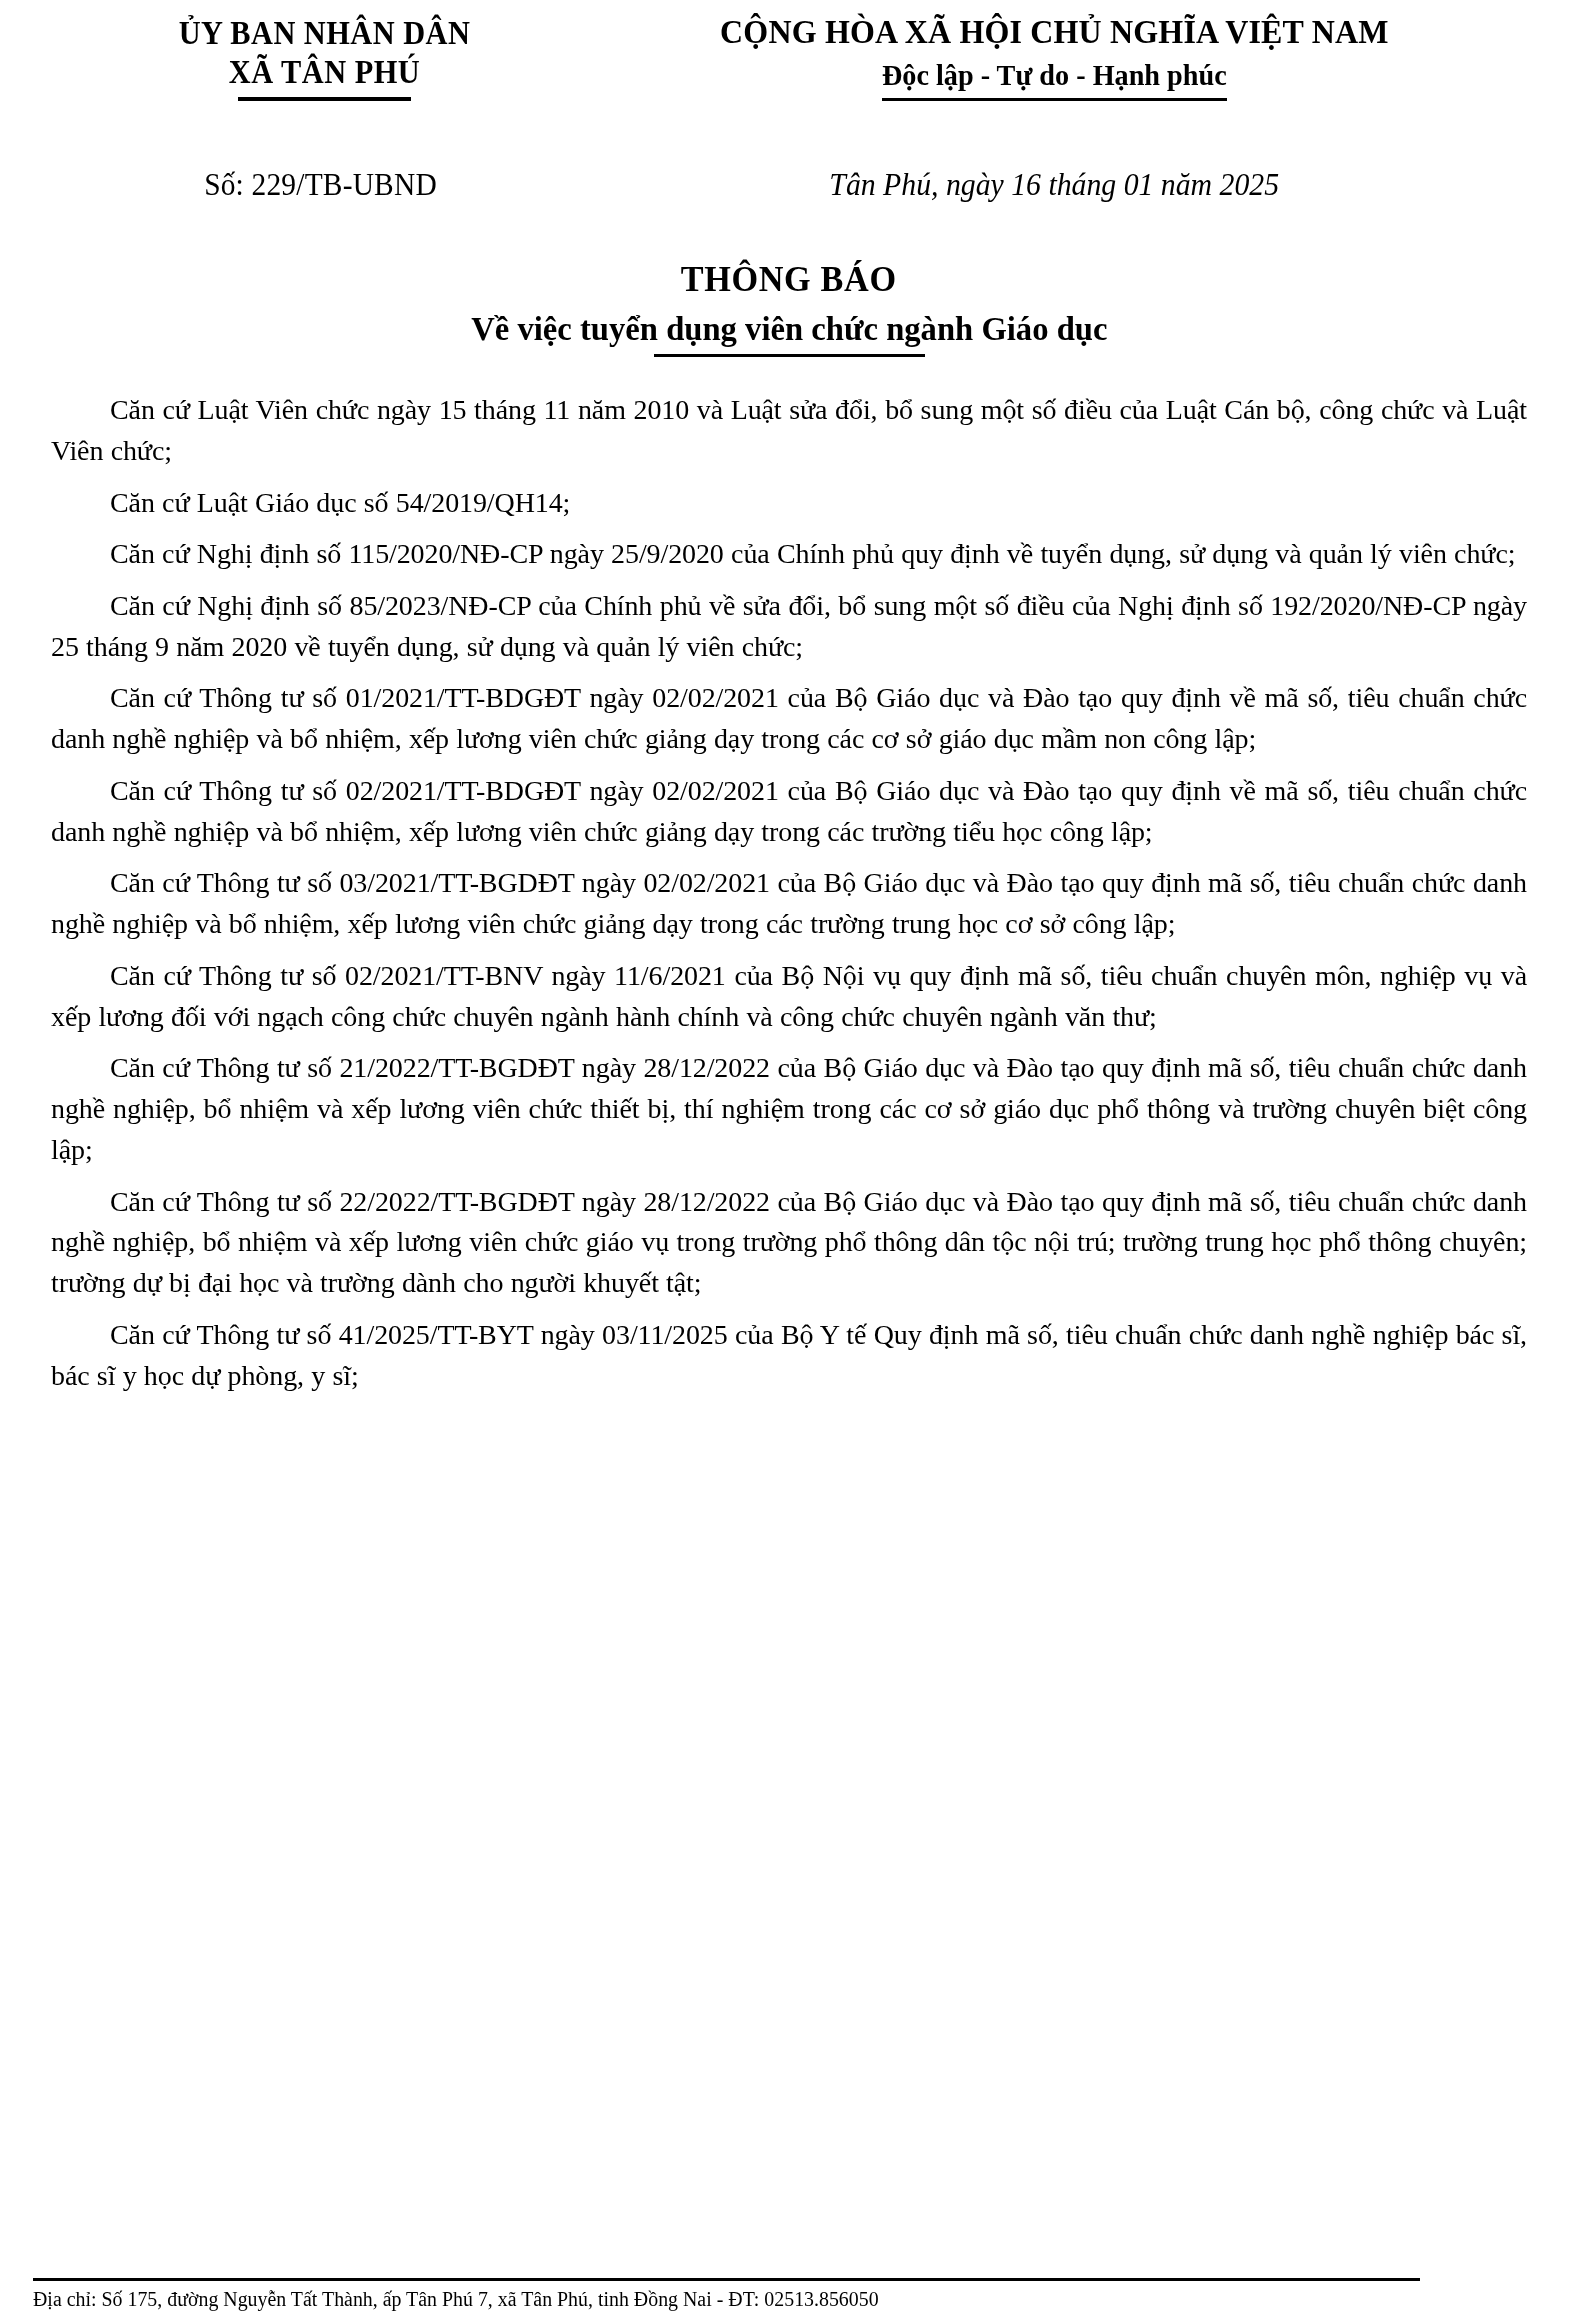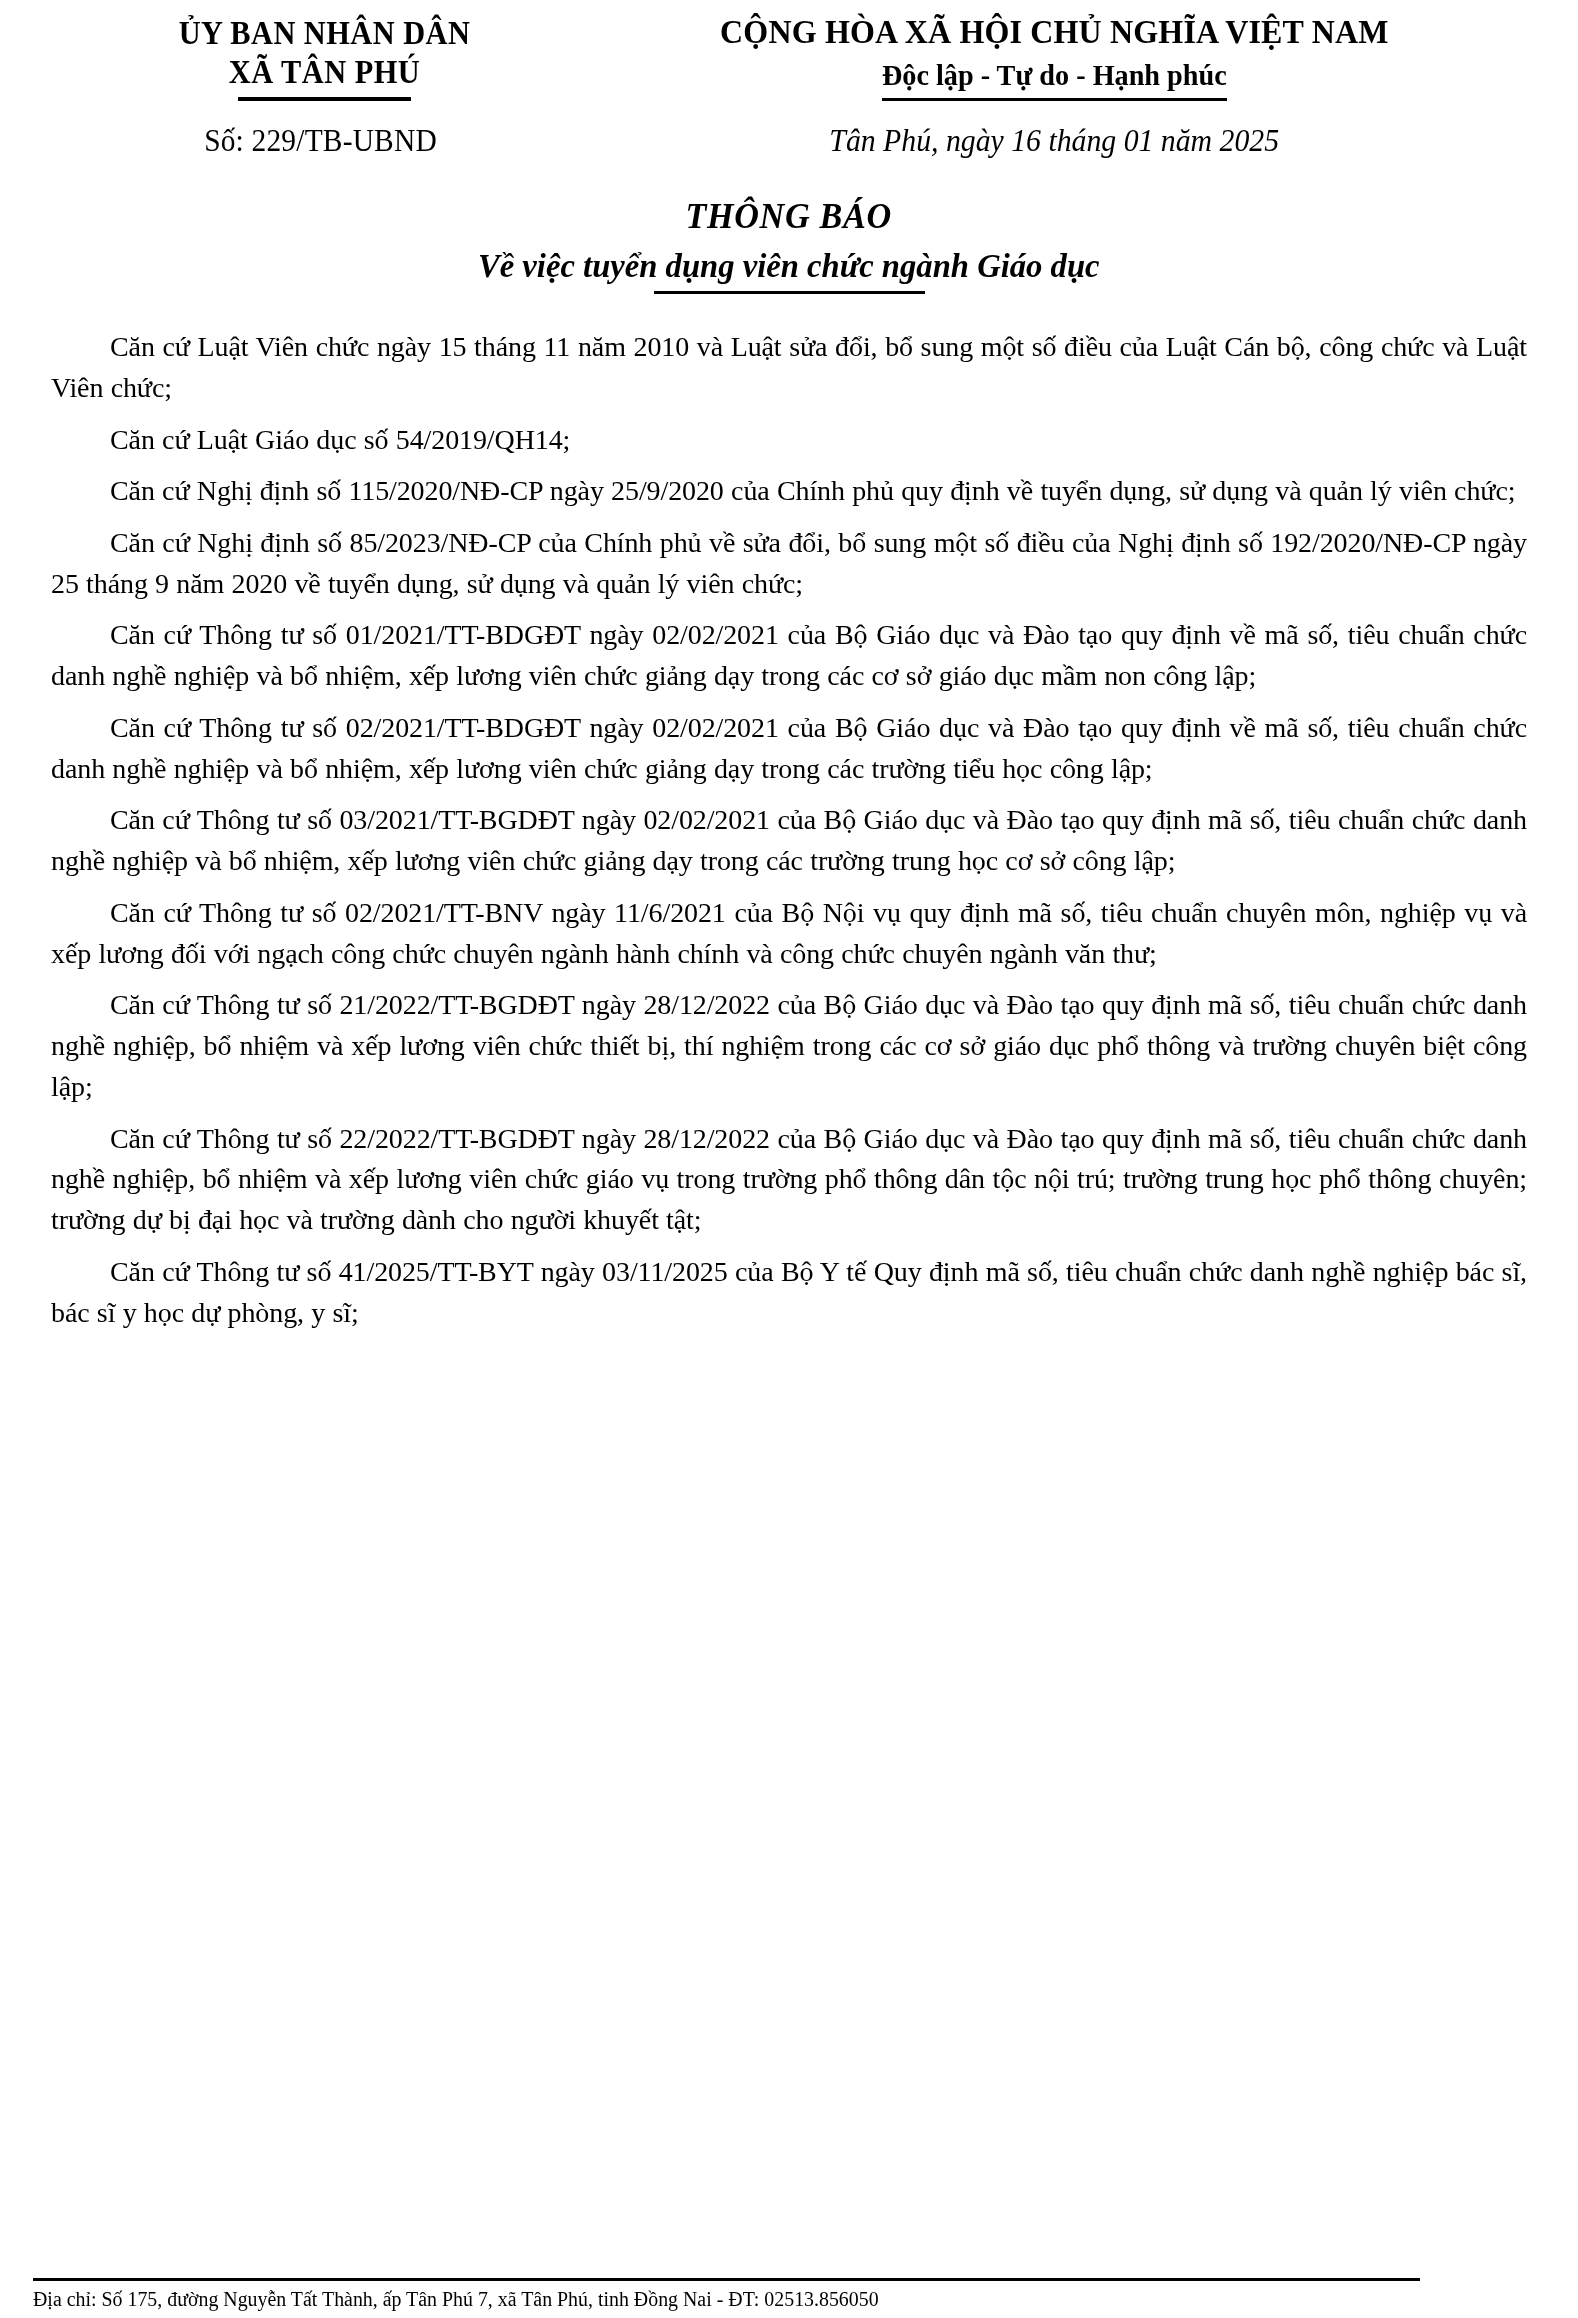--- a/index.html
+++ b/index.html
@@ -82,20 +82,21 @@
   .numdate {
     display: flex;
     width: 100%;
     margin-top: 21.4px;
     align-items: baseline;
   }
   .numcell {
     width: 36%;
     text-align: center;
     padding-left: 8.2px;
+    margin-top: 44px;
   }
   .datecell {
     width: 64%;
     text-align: center;
   }
   .docnum {
     font-size: 31px;
     letter-spacing: 0.2px;
     transform: scaleX(0.95);
     transform-origin: center;
@@ -107,22 +108,21 @@
     font-style: italic;
     white-space: nowrap;
     transform: scaleX(0.96);
     transform-origin: center;
     display: inline-block;
   }
 
   
   .titleblock {
     text-align: center;
-    margin-top: 36px;
-    font-style: italic;
+    margin-top: 55px;
   }
   .title-main {
     font-weight: bold;
     font-size: 36px;
     letter-spacing: 0.7px;
     line-height: 1.2;
     transform: scaleX(0.95);
     transform-origin: center;
     display: inline-block;
   }

